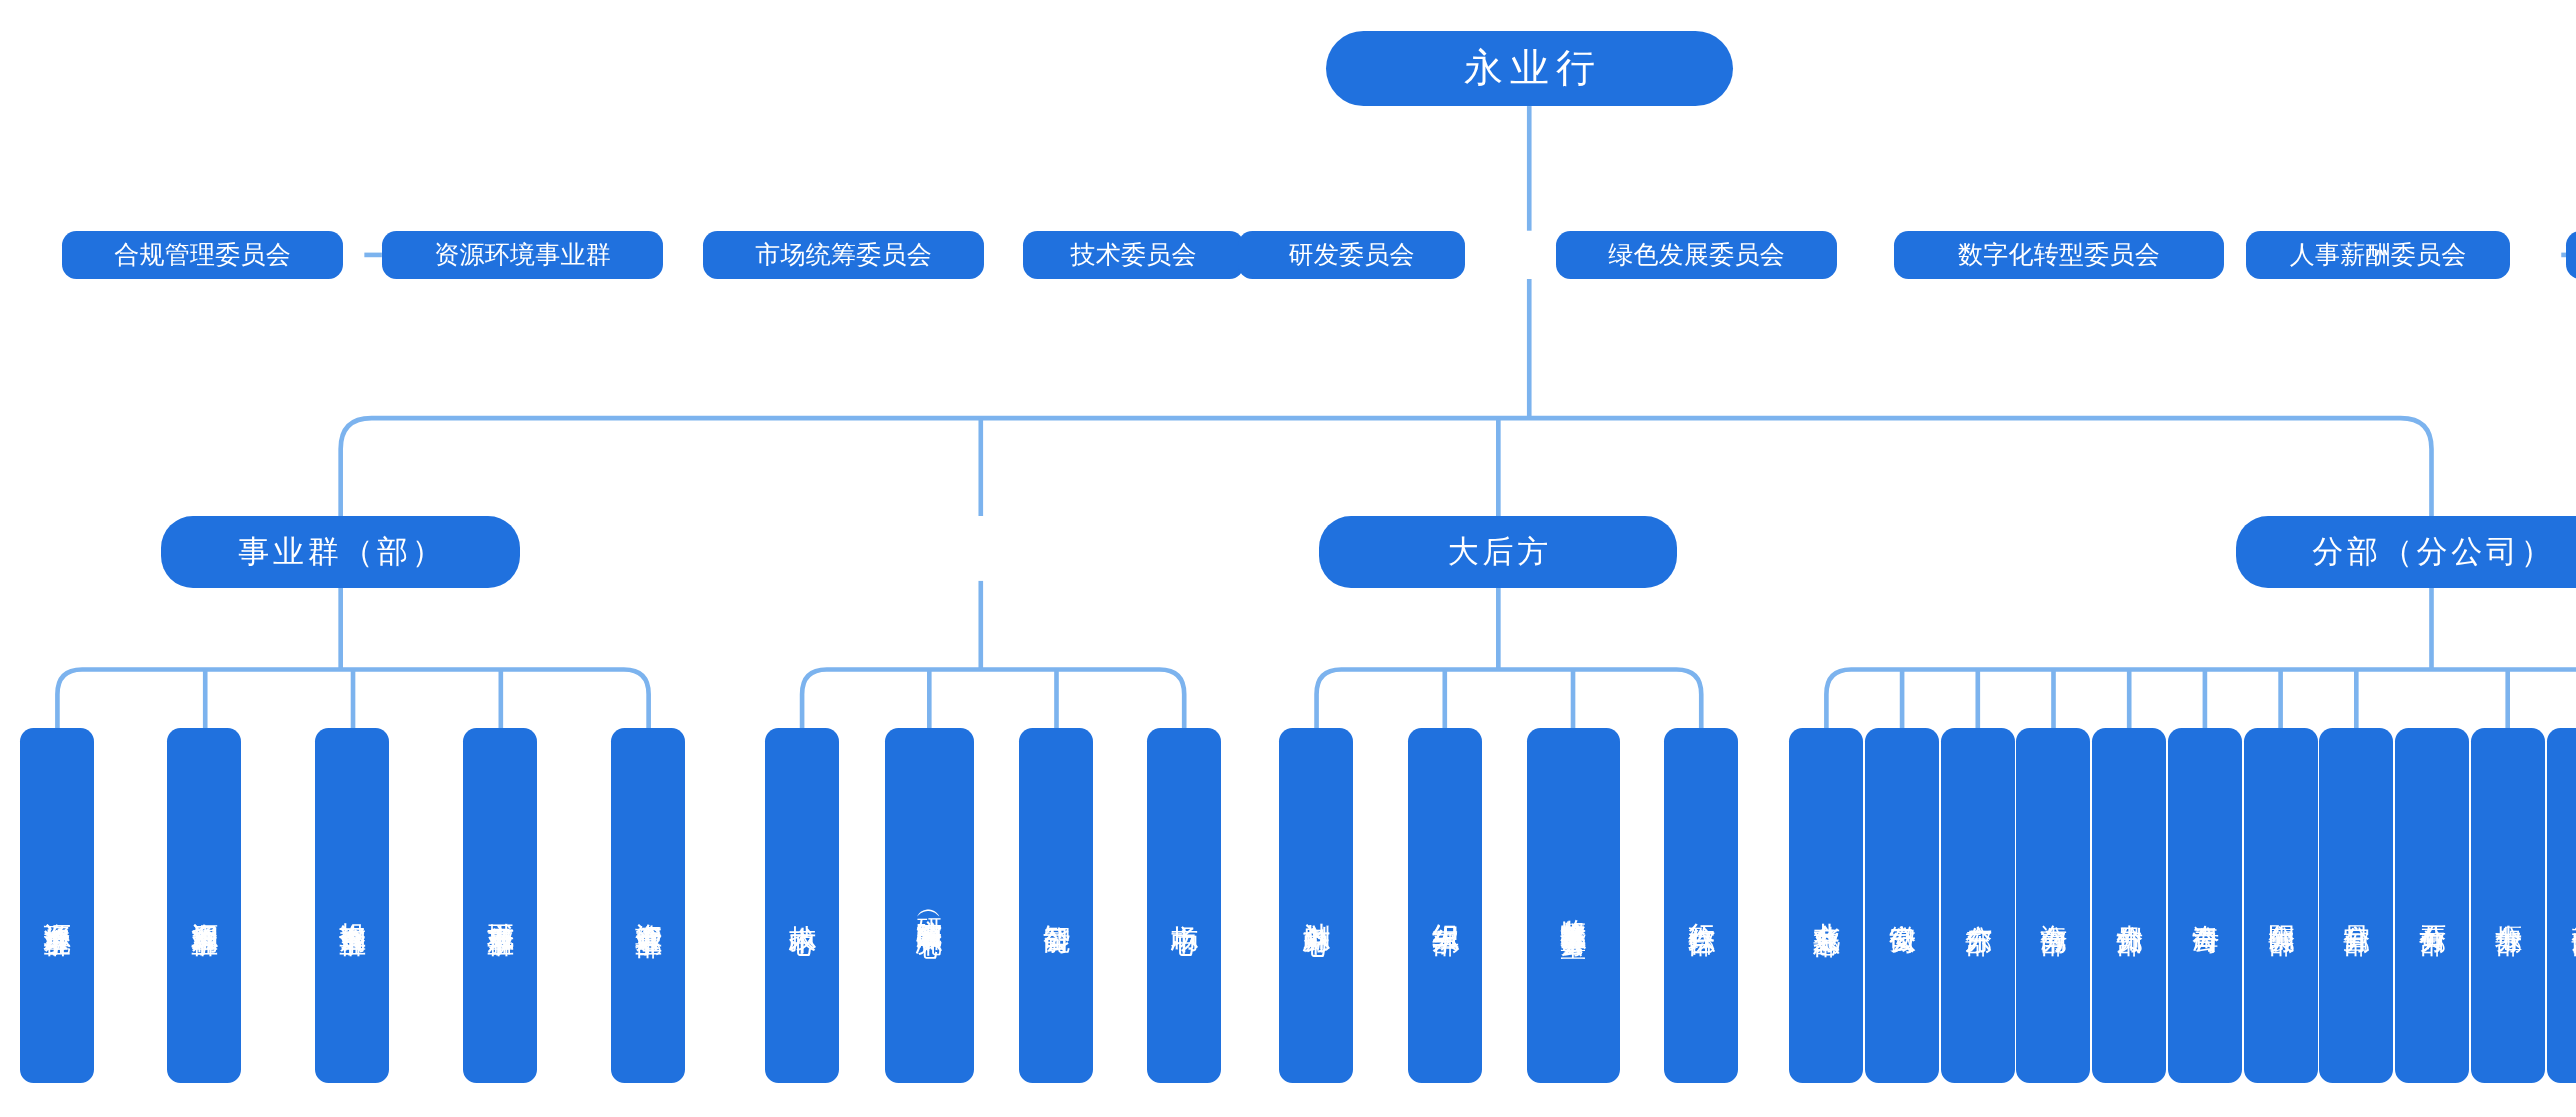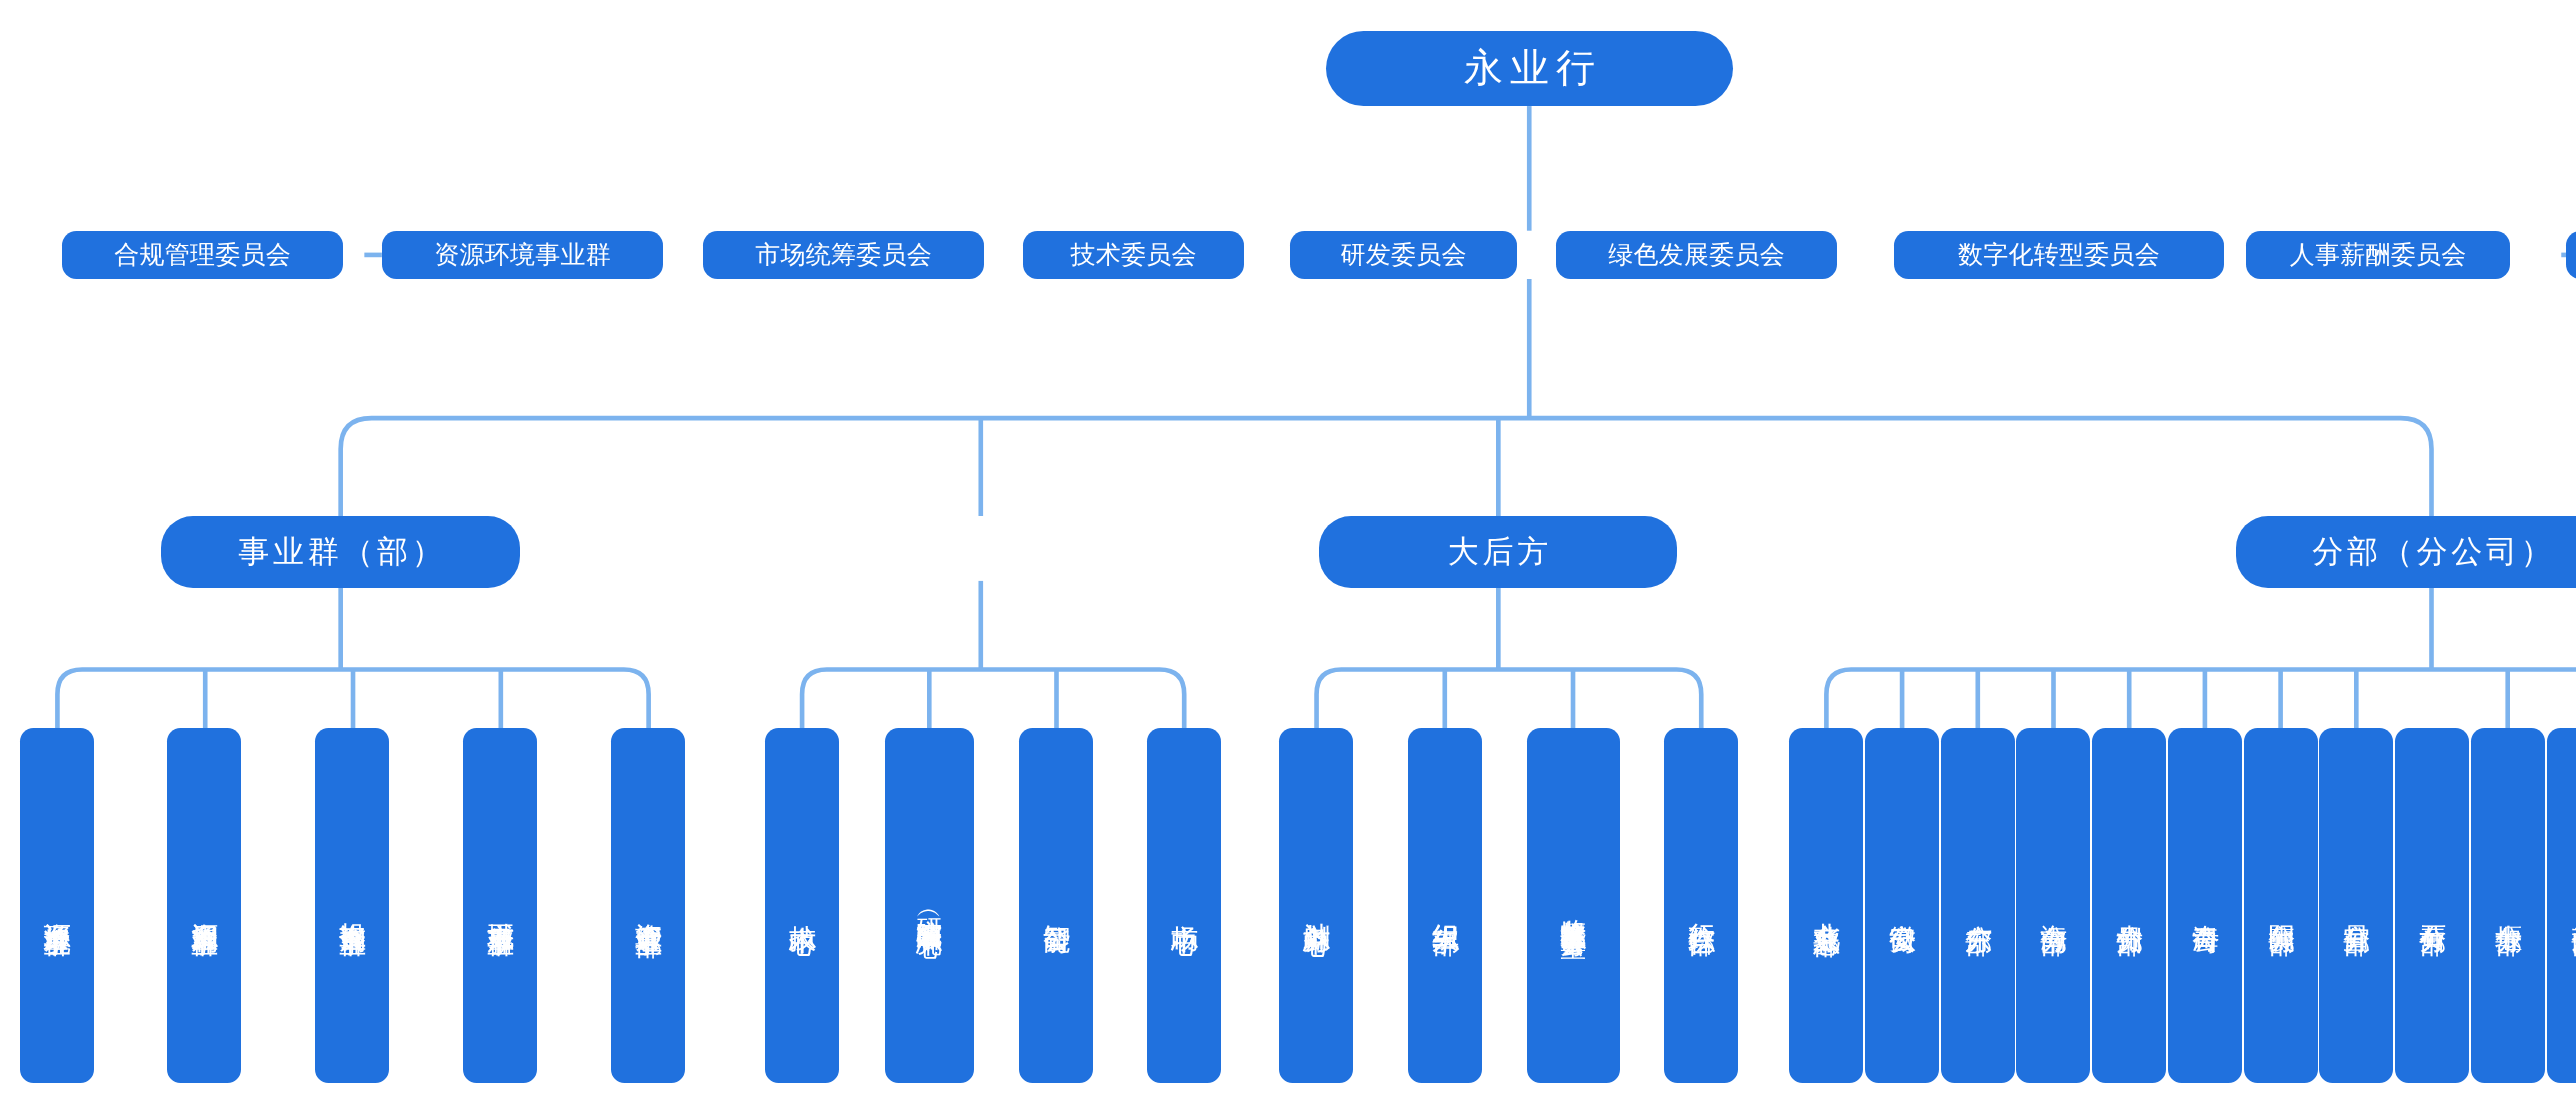--- a/index.html
+++ b/index.html
@@ -154,21 +154,21 @@
       <line x1="5750" y1="1300" x2="5750" y2="1414"></line>
     </g>
   </svg>
 
   <div class="node committee" style="left:62px;  width:281px;">合规管理委员会</div>
 
   <div class="node root">永业行</div>
   <div class="node committee" style="left:382px;  width:281px;">资源环境事业群</div>
   <div class="node committee" style="left:703px; width:281px;">市场统筹委员会</div>
   <div class="node committee" style="left:1023px; width:221px;">技术委员会</div>
-  <div class="node committee" style="left:1290px; width:227px;">研发委员会</div>
+  <div class="node committee" style="left:1238px; width:227px;">研发委员会</div>
   <div class="node committee" style="left:1556px; width:281px;">绿色发展委员会</div>
   <div class="node committee" style="left:1876px; width:330px;margin-left:18px;">数字化转型委员会</div>
   <div class="node committee" style="left:2246px; width:264px;">人事薪酬委员会</div>
   <div class="node committee" style="left:2566px; width:281px;">综合品牌委员会</div>
 
   <div class="node division" style="left:161px;  width:359px;">事业群（部）</div>
   <div class="node division" style="left:1319px; width:358px;">大后方</div>
   <div class="node division" style="left:2236px; width:392px;">分部（分公司）</div>
 
   <div class="node leaf" style="left:19.6px;  width:74px;">资源环境事业群</div>

